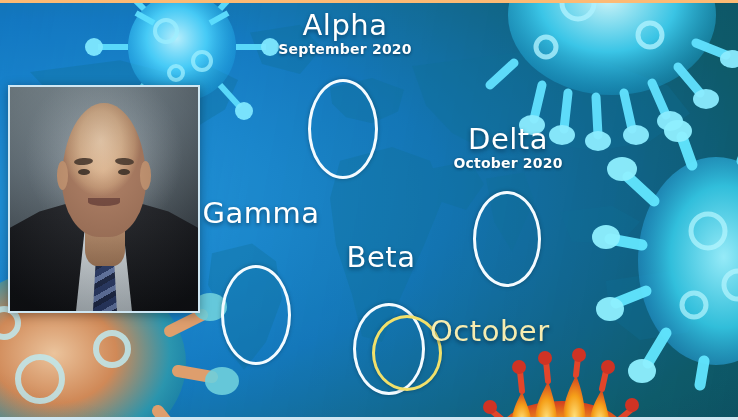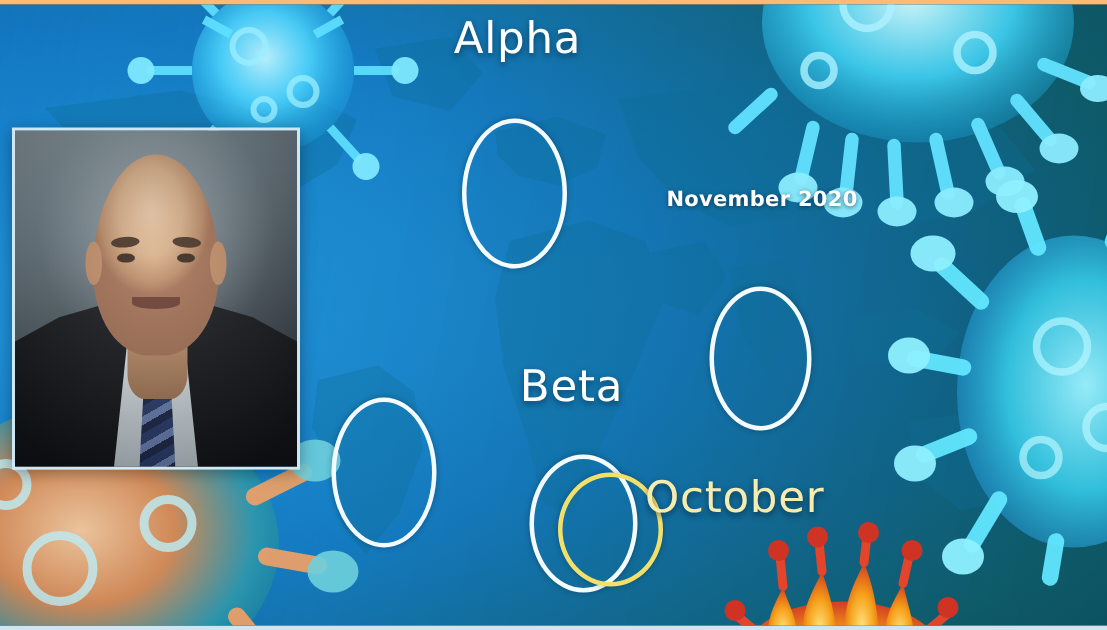--- a/index.html
+++ b/index.html
@@ -356,33 +356,36 @@
     <div class="eye-l"></div>
     <div class="eye-r"></div>
     <div class="mouth"></div>
     <div class="shade"></div>
   </div>
 
   <div class="marker" id="m-alpha">
     <div class="ring white"></div>
     <div class="lbl">
       <div class="name">Alpha</div>
+      <div class="date">September 2020</div>
     </div>
   </div>
 
   <div class="marker" id="m-delta">
     <div class="ring white"></div>
     <div class="lbl">
-      <div class="date">November 2020</div>
+      <div class="name">Delta</div>
+      <div class="date">October 2020</div>
     </div>
   </div>
 
   <div class="marker" id="m-gamma">
     <div class="ring white"></div>
     <div class="lbl">
+      <div class="name">Gamma</div>
     </div>
   </div>
 
   <div class="marker" id="m-beta">
     <div class="ring white"></div>
     <div class="lbl">
       <div class="name">Beta</div>
     </div>
   </div>
 

